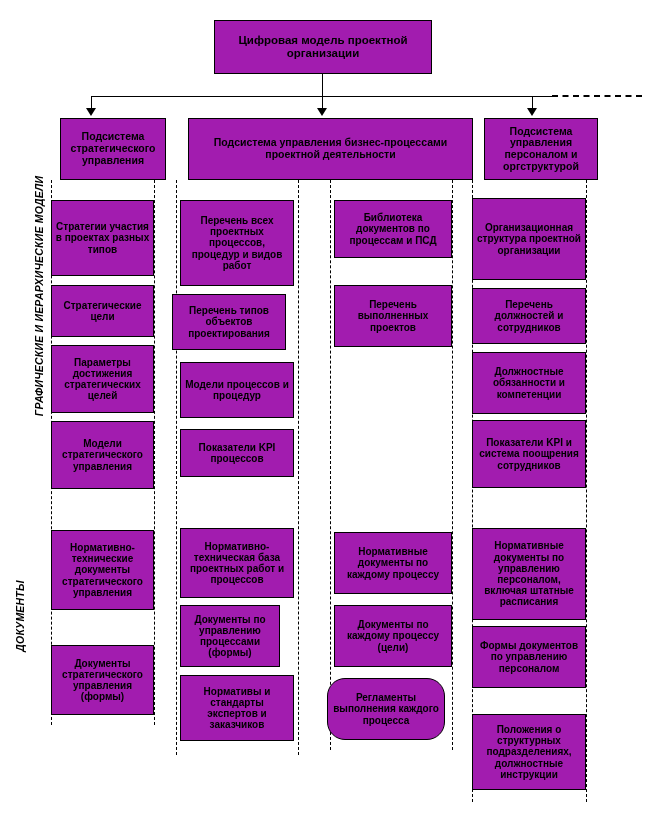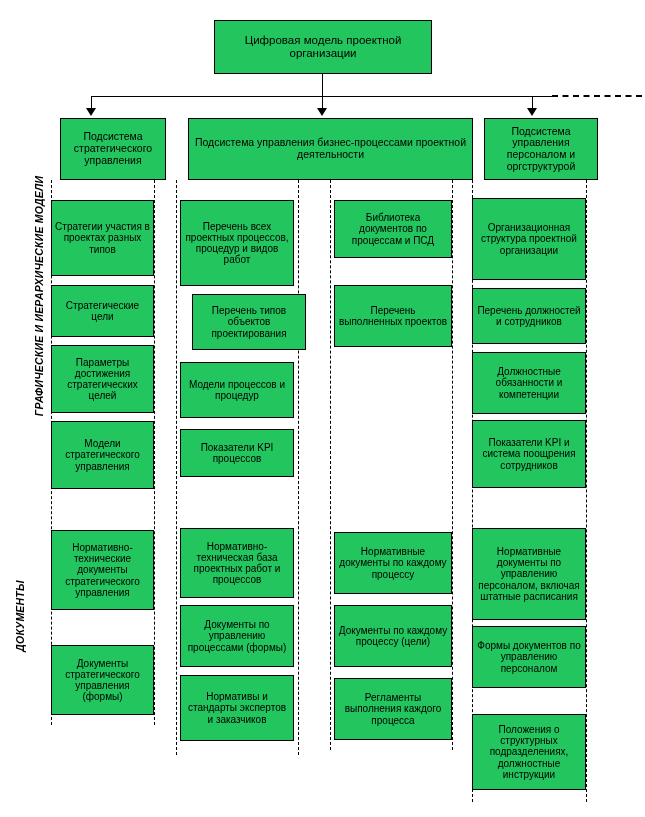--- a/index.html
+++ b/index.html
@@ -17,27 +17,27 @@
   }
   .canvas {
     position: absolute;
     left: 0; top: 0;
     width: 645px;
     height: 817px;
   }
   .box {
     position: absolute;
     border: 1.5px solid #000;
-    background: #22c55e;
+    background: #a21caf;
     box-sizing: border-box;
     display: flex;
     align-items: center;
     justify-content: center;
     text-align: center;
-    font-weight: normal;
+    font-weight: bold;
     line-height: 1.12;
     padding: 2px 3px;
   }
   .root-box {
     font-size: 11.5px;
   }
   .sub-box {
     font-size: 10.5px;
     margin-left: 12px;
   }
@@ -122,32 +122,32 @@
   <div class="side-label" style="left:-35px; top:610px; width:110px; transform: rotate(-90deg);">ДОКУМЕНТЫ</div>
 
   <div class="box leaf-box" style="left:51px; top:200px; width:103px; height:76px;">Стратегии участия в проектах разных типов</div>
   <div class="box leaf-box" style="left:51px; top:285px; width:103px; height:52px;">Стратегические цели</div>
   <div class="box leaf-box" style="left:51px; top:421px; width:103px; height:68px;">Модели стратегического управления</div>
   <div class="box leaf-box" style="left:51px; top:345px; width:103px; height:68px;">Параметры достижения стратегических целей</div>
   <div class="box leaf-box" style="left:51px; top:530px; width:103px; height:80px;">Нормативно-технические документы стратегического управления</div>
   <div class="box leaf-box" style="left:51px; top:645px; width:103px; height:70px;">Документы стратегического управления (формы)</div>
 
   <div class="box leaf-box" style="left:180px; top:200px; width:114px; height:86px;">Перечень всех проектных процессов, процедур и видов работ</div>
-  <div class="box leaf-box" style="left:192px; top:294px; width:114px; height:56px;">Перечень типов объектов проектирования</div>
+  <div class="box leaf-box" style="left:172px; top:294px; width:114px; height:56px;">Перечень типов объектов проектирования</div>
   <div class="box leaf-box" style="left:180px; top:362px; width:114px; height:56px;">Модели процессов и процедур</div>
   <div class="box leaf-box" style="left:180px; top:429px; width:114px; height:48px;">Показатели KPI процессов</div>
   <div class="box leaf-box" style="left:180px; top:528px; width:114px; height:70px;">Нормативно-техническая база проектных работ и процессов</div>
-  <div class="box leaf-box" style="left:180px; top:605px; width:114px; height:62px;">Документы по управлению процессами (формы)</div>
+  <div class="box leaf-box" style="left:180px; top:605px; width:100px; height:62px;">Документы по управлению процессами (формы)</div>
   <div class="box leaf-box" style="left:180px; top:675px; width:114px; height:66px;">Нормативы и стандарты экспертов и заказчиков</div>
 
   <div class="box leaf-box" style="left:334px; top:200px; width:118px; height:58px;">Библиотека документов по процессам и ПСД</div>
   <div class="box leaf-box" style="left:334px; top:285px; width:118px; height:62px;">Перечень выполненных проектов</div>
   <div class="box leaf-box" style="left:334px; top:532px; width:118px; height:62px;">Нормативные документы по каждому процессу</div>
   <div class="box leaf-box" style="left:334px; top:605px; width:118px; height:62px;">Документы по каждому процессу (цели)</div>
-  <div class="box leaf-box" style="left:334px; top:678px; width:118px; height:62px;">Регламенты выполнения каждого процесса</div>
+  <div class="box leaf-box" style="left:327px; top:678px; width:118px; height:62px;border-radius:18px;">Регламенты выполнения каждого процесса</div>
 
   <div class="box leaf-box" style="left:472px; top:198px; width:114px; height:82px;">Организационная структура проектной организации</div>
   <div class="box leaf-box" style="left:472px; top:288px; width:114px; height:56px;">Перечень должностей и сотрудников</div>
   <div class="box leaf-box" style="left:472px; top:352px; width:114px; height:62px;">Должностные обязанности и компетенции</div>
   <div class="box leaf-box" style="left:472px; top:420px; width:114px; height:68px;">Показатели KPI и система поощрения сотрудников</div>
   <div class="box leaf-box" style="left:472px; top:528px; width:114px; height:92px;">Нормативные документы по управлению персоналом, включая штатные расписания</div>
   <div class="box leaf-box" style="left:472px; top:626px; width:114px; height:62px;">Формы документов по управлению персоналом</div>
   <div class="box leaf-box" style="left:472px; top:714px; width:114px; height:76px;">Положения о структурных подразделениях, должностные инструкции</div>
 
 </div>

